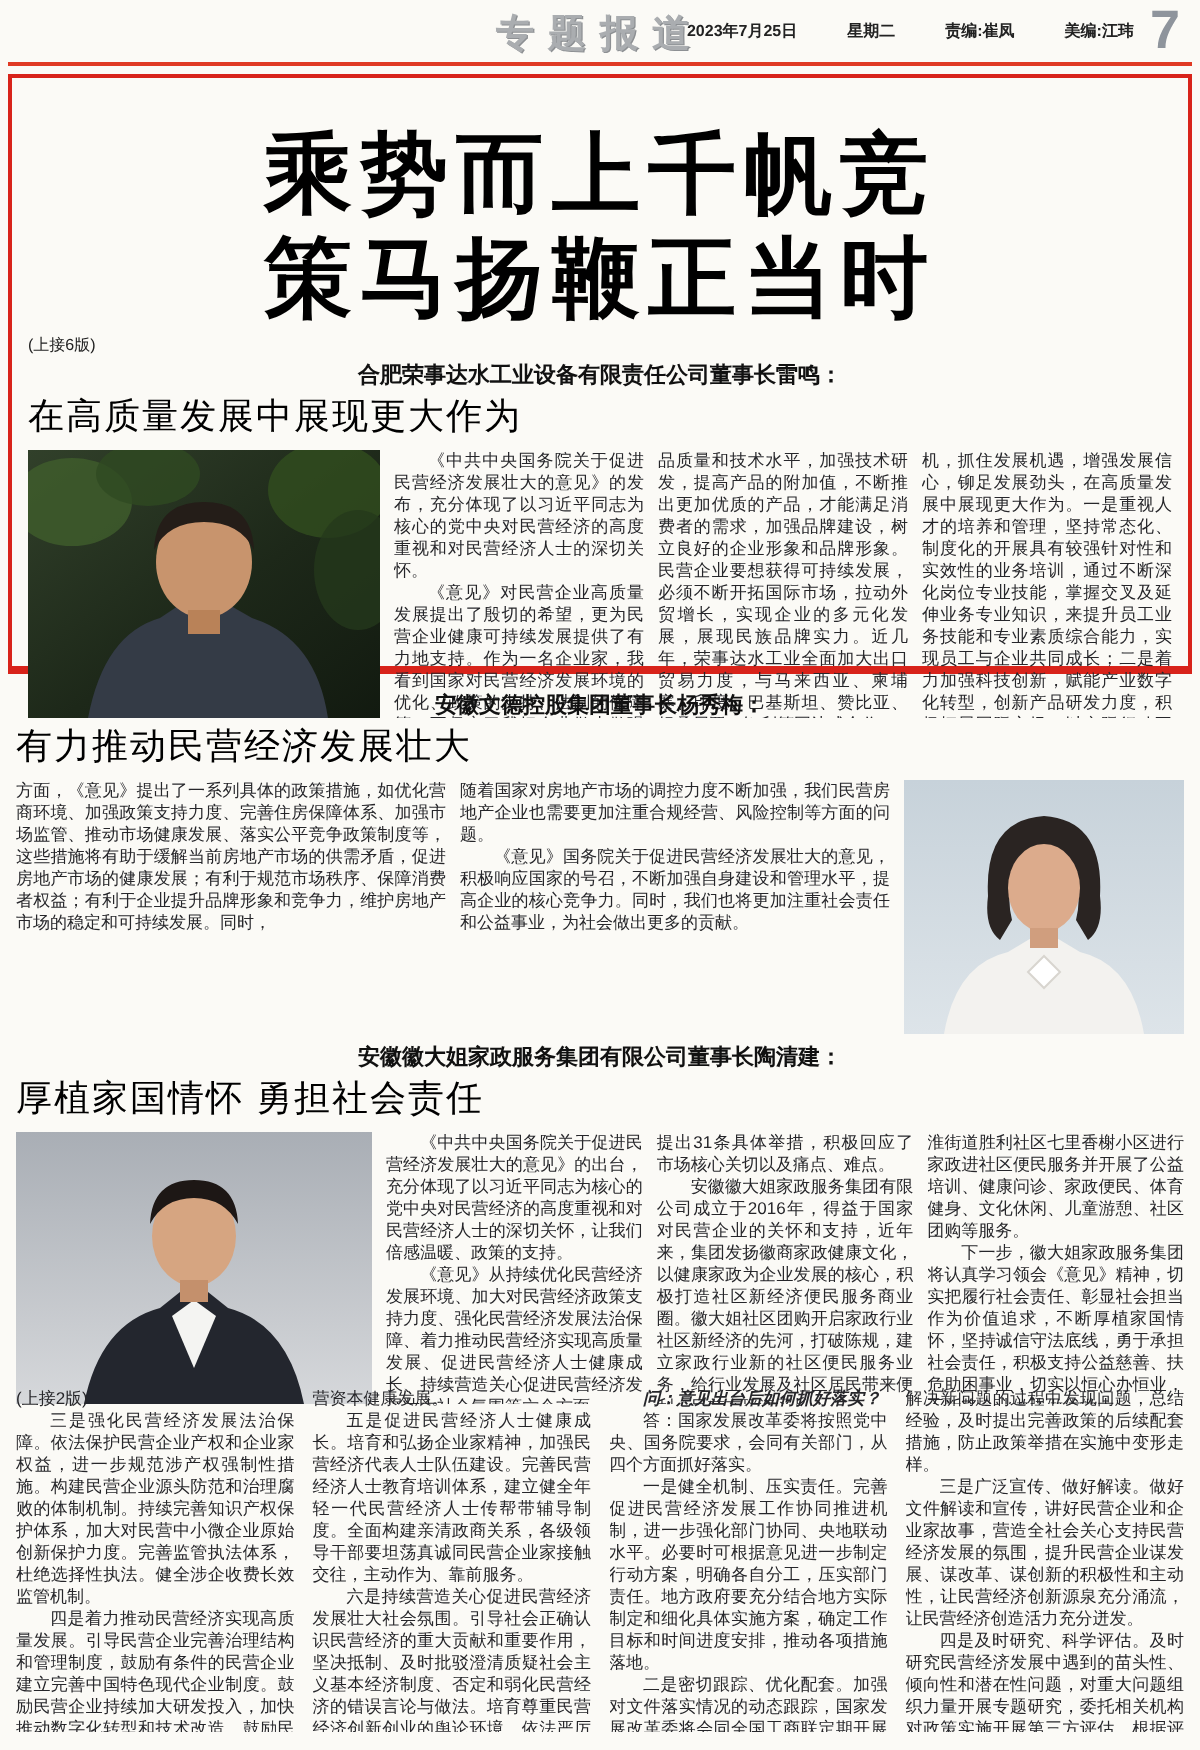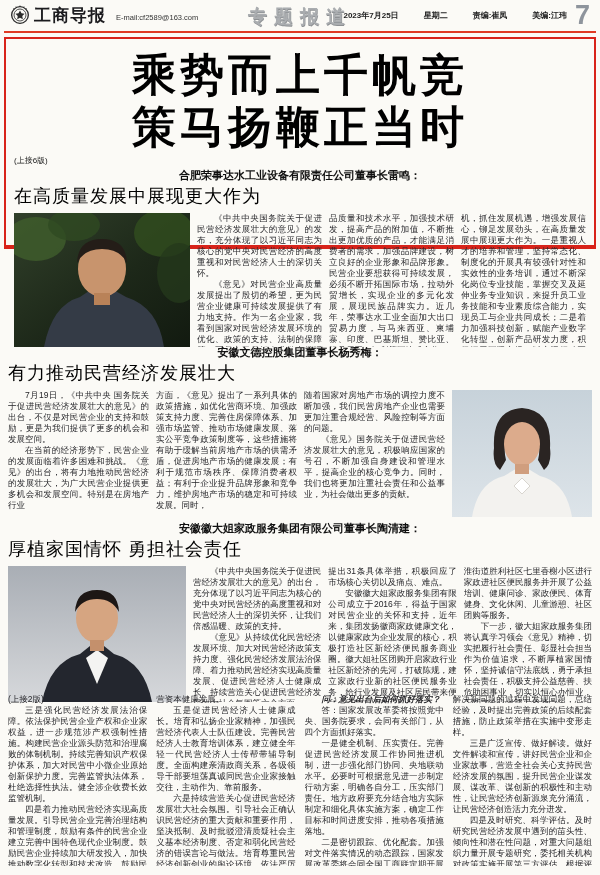--- a/index.html
+++ b/index.html
@@ -14,22 +14,22 @@
   .logo{width:20px;height:20px;display:inline-block;}
   .paper-name{font-size:17px;font-weight:800;letter-spacing:1px;font-family:"Liberation Serif",serif;}
   .email{font-size:7.5px;color:#333;margin-left:6px;margin-top:4px;}
   .section-title{position:absolute;left:50%;top:4px;transform:translateX(-50%);
     font-size:19px;font-weight:800;letter-spacing:7px;color:#aaadb0;
     text-shadow:0.6px 0.6px 0 #8d9093;font-family:"Liberation Serif",serif;}
   .pub-info{margin-left:auto;display:flex;gap:25px;font-size:8px;font-weight:700;color:#222;align-items:center;}
   .page-number{font-size:27px;font-weight:800;color:#8e949c;margin-left:8px;line-height:27px;}
   .hdr-rule{position:absolute;top:31px;left:4px;right:4px;height:2px;background:#e03a24;}
   
-  .red-box{position:absolute;top:37px;left:4px;width:592px;height:212px;box-sizing:border-box;
-    border:2.5px solid #d8231a;border-bottom-width:4px;padding:4px 8px;}
+  .red-box{position:absolute;top:37px;left:4px;width:592px;height:300px;box-sizing:border-box;
+    border:2.5px solid #d8231a;border-bottom-width:4px;padding:16px 8px;}
   .headline{margin:7px 0 0;text-align:center;font-family:"Liberation Serif",serif;
     font-weight:900;font-size:44px;line-height:52px;letter-spacing:4px;color:#000;}
   .headline span{display:block;}
   .cont-note{font-size:8px;color:#222;margin:1px 0 0;}
   .kicker{font-size:11px;font-weight:700;margin:2px 0 1px;color:#111;text-align:center;}
   .art-title{font-size:18px;font-weight:400;letter-spacing:1px;margin:0 0 5px;color:#000;}
   
   .row{display:flex;gap:7px;}
   .col{flex:1 1 0;overflow:hidden;}
   .body-text p{margin:0;font-size:8.5px;line-height:11px;text-align:justify;text-indent:2em;color:#26262a;}
@@ -49,38 +49,20 @@
   .bottom{position:absolute;top:694px;left:8px;right:8px;height:172px;display:flex;gap:9px;}
   .bottom .col{height:172px;}
   .a1-row{height:134px;margin-top:4px;}
 </style>
 </head>
 <body>
 
 <div class="page">
 
   <div class="hdr">
-    <div class="brand">
-      <span class="logo">
-        <svg viewBox="0 0 24 24">
-          <circle cx="12" cy="12" r="10" fill="none" stroke="#2b2b2b" stroke-width="1.6"></circle>
-          <circle cx="12" cy="12" r="7.2" fill="none" stroke="#2b2b2b" stroke-width="1"></circle>
-          <path d="M12 6.5 L13.8 10 L17.5 10.6 L14.7 13.2 L15.4 17 L12 15.2 L8.6 17 L9.3 13.2 L6.5 10.6 L10.2 10 Z" fill="#2b2b2b"></path>
-          <g stroke="#2b2b2b" stroke-width="0.8">
-            <line x1="12" y1="0.5" x2="12" y2="2.4"></line>
-              <line x1="4" y1="4" x2="5.4" y2="5.4"></line>
-            <line x1="20" y1="4" x2="18.6" y2="5.4"></line>
-              <line x1="7" y1="1.8" x2="7.8" y2="3.4"></line>
-            <line x1="17" y1="1.8" x2="16.2" y2="3.4"></line>
-          </g>
-        </svg>
-      </span>
-      <span class="paper-name">工商导报</span>
-      <span class="email">E-mail:cf2589@163.com</span>
-    </div>
     <div class="section-title">专题报道</div>
     <div class="pub-info">
       <span>2023年7月25日</span>
       <span>星期二</span>
       <span>责编:崔凤</span>
       <span>美编:江玮</span>
     </div>
     <div class="page-number">7</div>
   </div>
   <div class="hdr-rule"></div>
@@ -126,24 +108,20 @@
         <p class="cont">机，抓住发展机遇，增强发展信心，铆足发展劲头，在高质量发展中展现更大作为。一是重视人才的培养和管理，坚持常态化、制度化的开展具有较强针对性和实效性的业务培训，通过不断深化岗位专业技能，掌握交叉及延伸业务专业知识，来提升员工业务技能和专业素质综合能力，实现员工与企业共同成长；二是着力加强科技创新，赋能产业数字化转型，创新产品研发力度，积极拓展国际市场，以实际行动不断引领净水行业高质量发展。</p>
       </div>
     </div>
   </div>
 
   <div class="article2">
     <div class="kicker">安徽文德控股集团董事长杨秀梅：</div>
     <div class="art-title">有力推动民营经济发展壮大</div>
     <div class="row">
       <div class="col body-text">
-        <p>7月19日，《中共中央 国务院关于促进民营经济发展壮大的意见》的出台，不仅是对民营企业的支持和鼓励，更是为我们提供了更多的机会和发展空间。</p>
-        <p>在当前的经济形势下，民营企业的发展面临着许多困难和挑战。《意见》的出台，将有力地推动民营经济的发展壮大，为广大民营企业提供更多机会和发展空间。特别是在房地产行业</p>
-      </div>
-      <div class="col body-text">
         <p class="cont">方面，《意见》提出了一系列具体的政策措施，如优化营商环境、加强政策支持力度、完善住房保障体系、加强市场监管、推动市场健康发展、落实公平竞争政策制度等，这些措施将有助于缓解当前房地产市场的供需矛盾，促进房地产市场的健康发展；有利于规范市场秩序、保障消费者权益；有利于企业提升品牌形象和竞争力，维护房地产市场的稳定和可持续发展。同时，</p>
       </div>
       <div class="col body-text">
         <p class="cont">随着国家对房地产市场的调控力度不断加强，我们民营房地产企业也需要更加注重合规经营、风险控制等方面的问题。</p>
         <p>《意见》国务院关于促进民营经济发展壮大的意见，积极响应国家的号召，不断加强自身建设和管理水平，提高企业的核心竞争力。同时，我们也将更加注重社会责任和公益事业，为社会做出更多的贡献。</p>
       </div>
       <div class="photo photo2">
         <svg viewBox="0 0 140 127" preserveAspectRatio="none">
           <defs>
             <linearGradient id="bg2" x1="0" y1="0" x2="0" y2="1">

